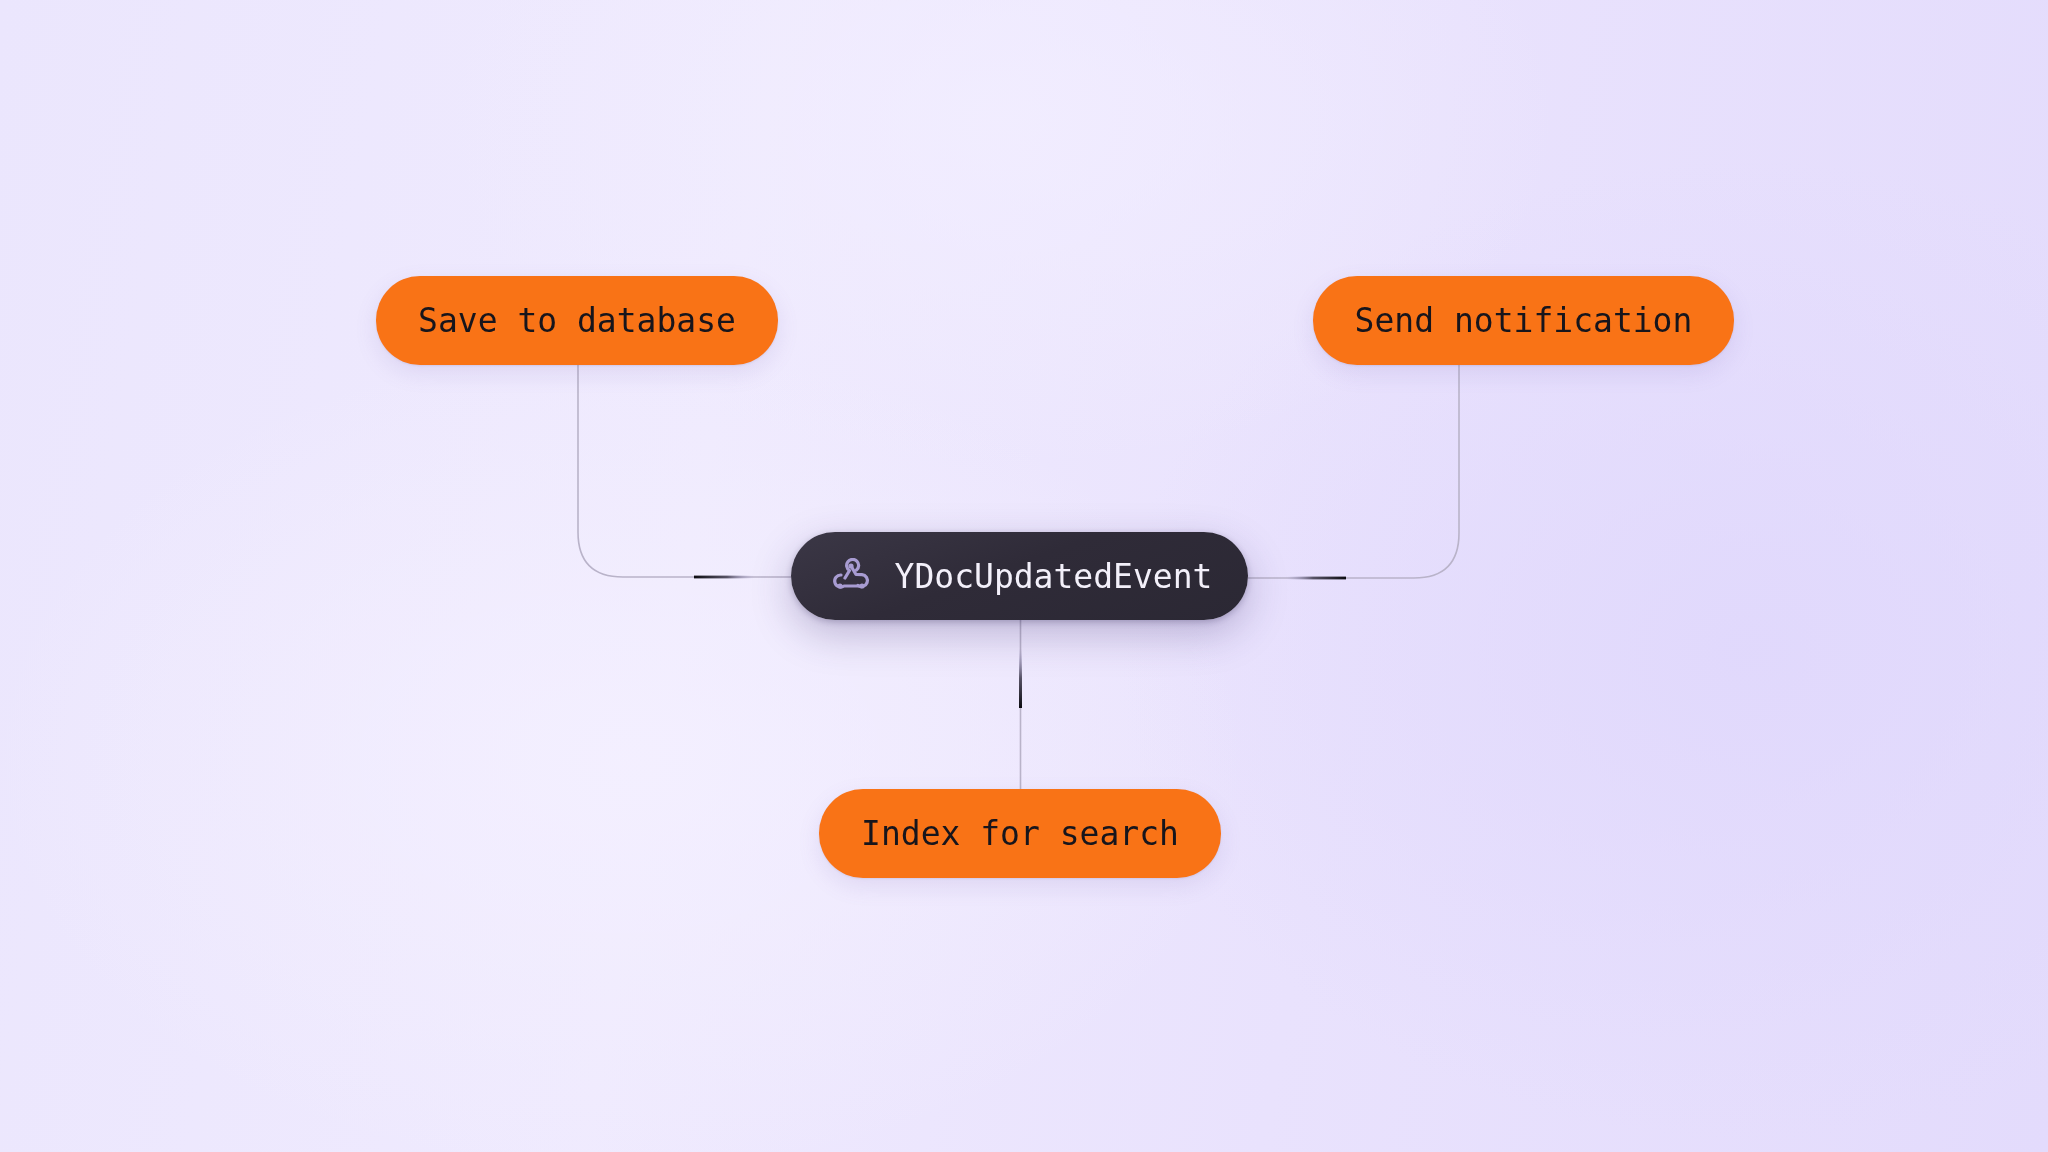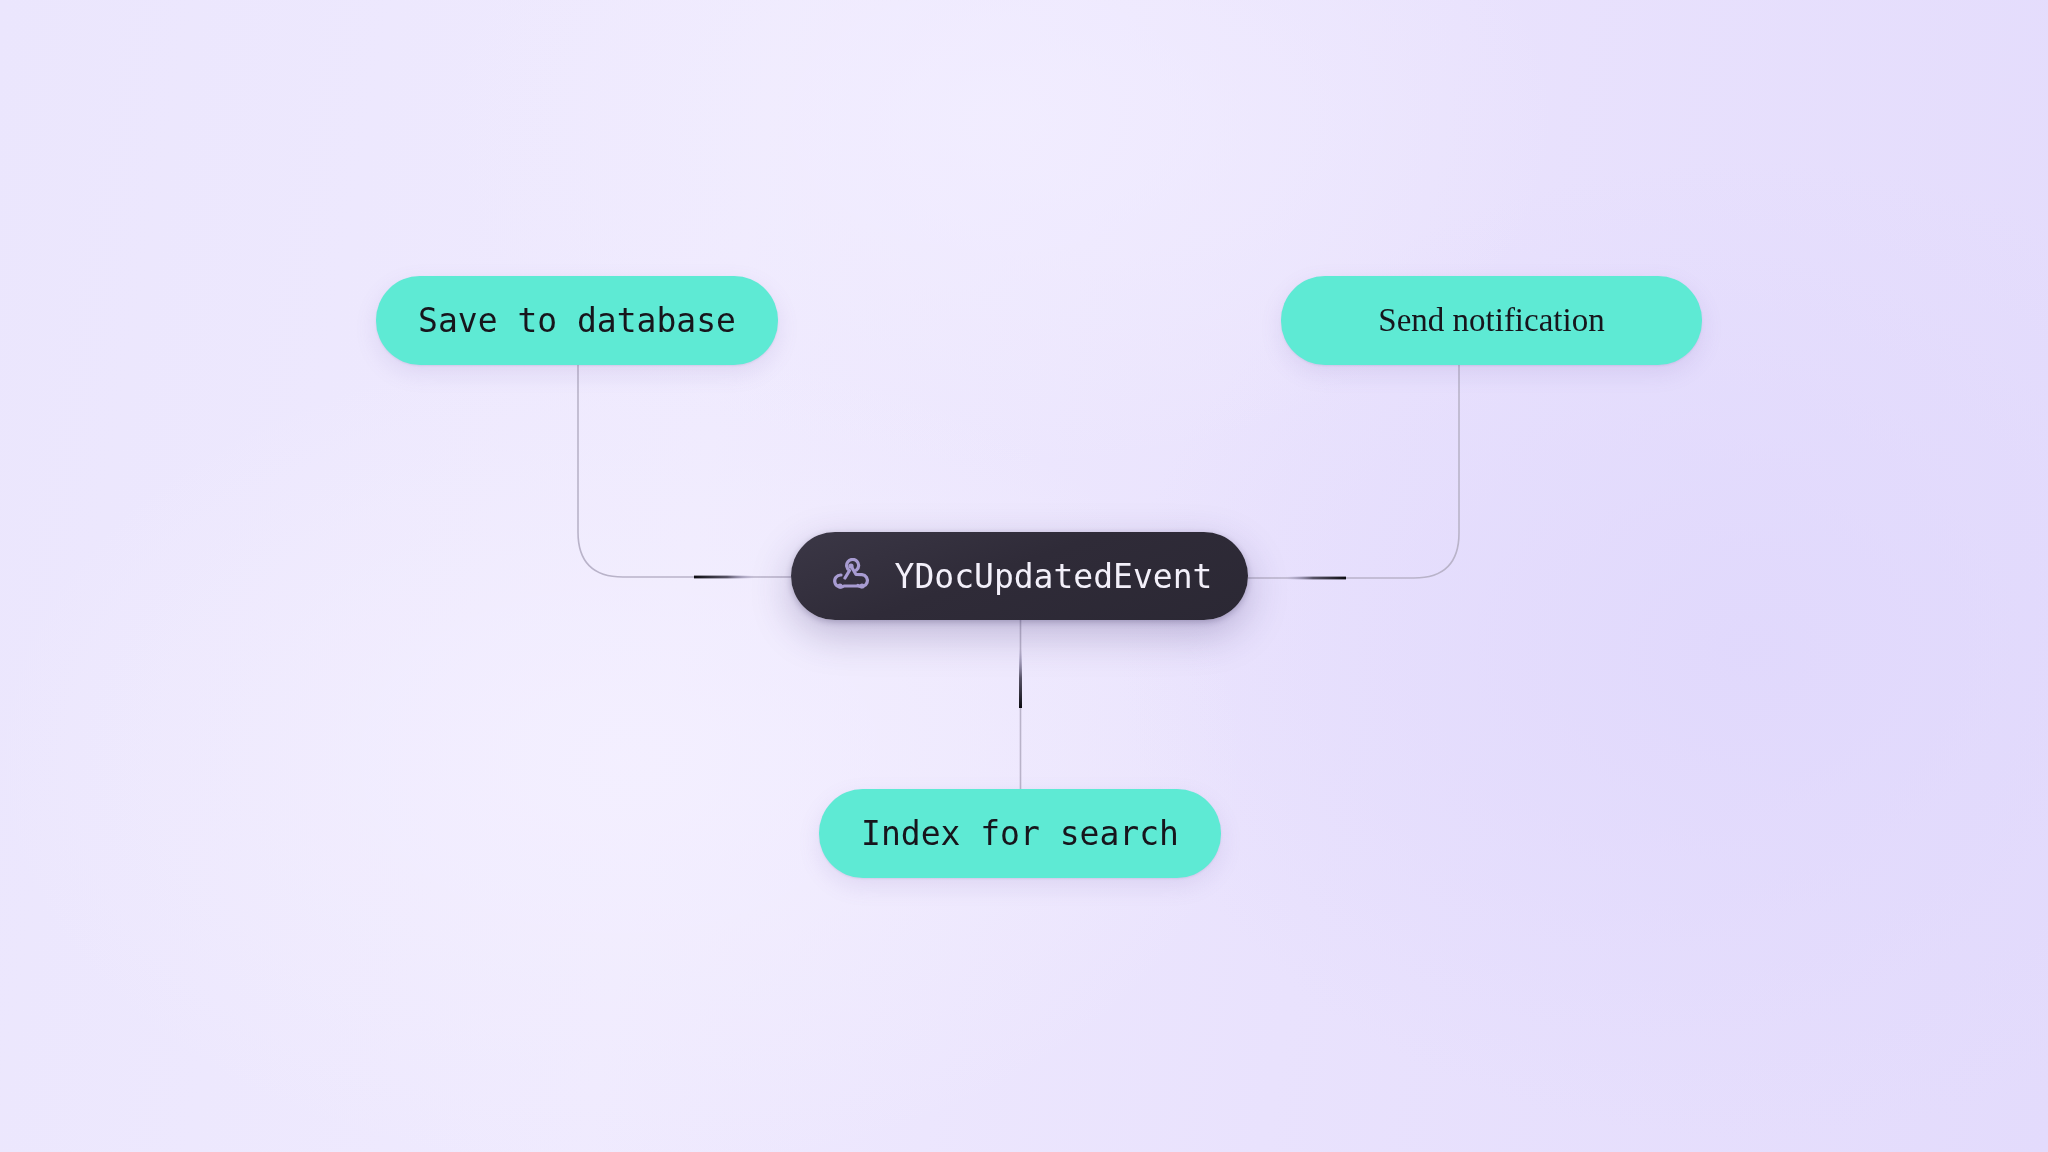--- a/index.html
+++ b/index.html
@@ -35,40 +35,40 @@
       height: 89px;
       border-radius: 44px;
       display: flex;
       align-items: center;
       justify-content: center;
       font-size: 33px;
       letter-spacing: 0px;
       white-space: nowrap;
     }
     .node.light {
-      background: #5eead4;
+      background: #f97316;
       color: #17151c;
       box-shadow: 0 8px 22px rgba(120, 100, 180, 0.14), 0 1px 2px rgba(80, 60, 130, 0.10);
     }
     .node.dark {
       background: linear-gradient(160deg, #3b3746 0%, #2f2b38 45%, #2b2834 100%);
       color: #f3f0fa;
       box-shadow: 0 14px 40px rgba(60, 45, 110, 0.28), 0 2px 6px rgba(40, 30, 70, 0.25);
       gap: 24px;
       padding: 0 30px 0 34px;
     }
     .node .icon {
       width: 40px;
       height: 40px;
       display: inline-flex;
       align-items: center;
       justify-content: center;
     }
     #node-save { left: 376px; top: 276px; width: 402px; }
-    #node-notify { left: 1281px; top: 276px; width: 421px; font-family: Liberation Serif, serif; }
+    #node-notify { left: 1313px; top: 276px; width: 421px; }
     #node-index { left: 819px; top: 789px; width: 402px; text-align: right; }
     #node-event { left: 791px; top: 532px; width: 457px; height: 88px; }
   </style>
 </head>
 <body>
 
 <div class="canvas">
 
   <svg class="connectors" viewBox="0 0 2048 1152" xmlns="http://www.w3.org/2000/svg">
     <defs>

